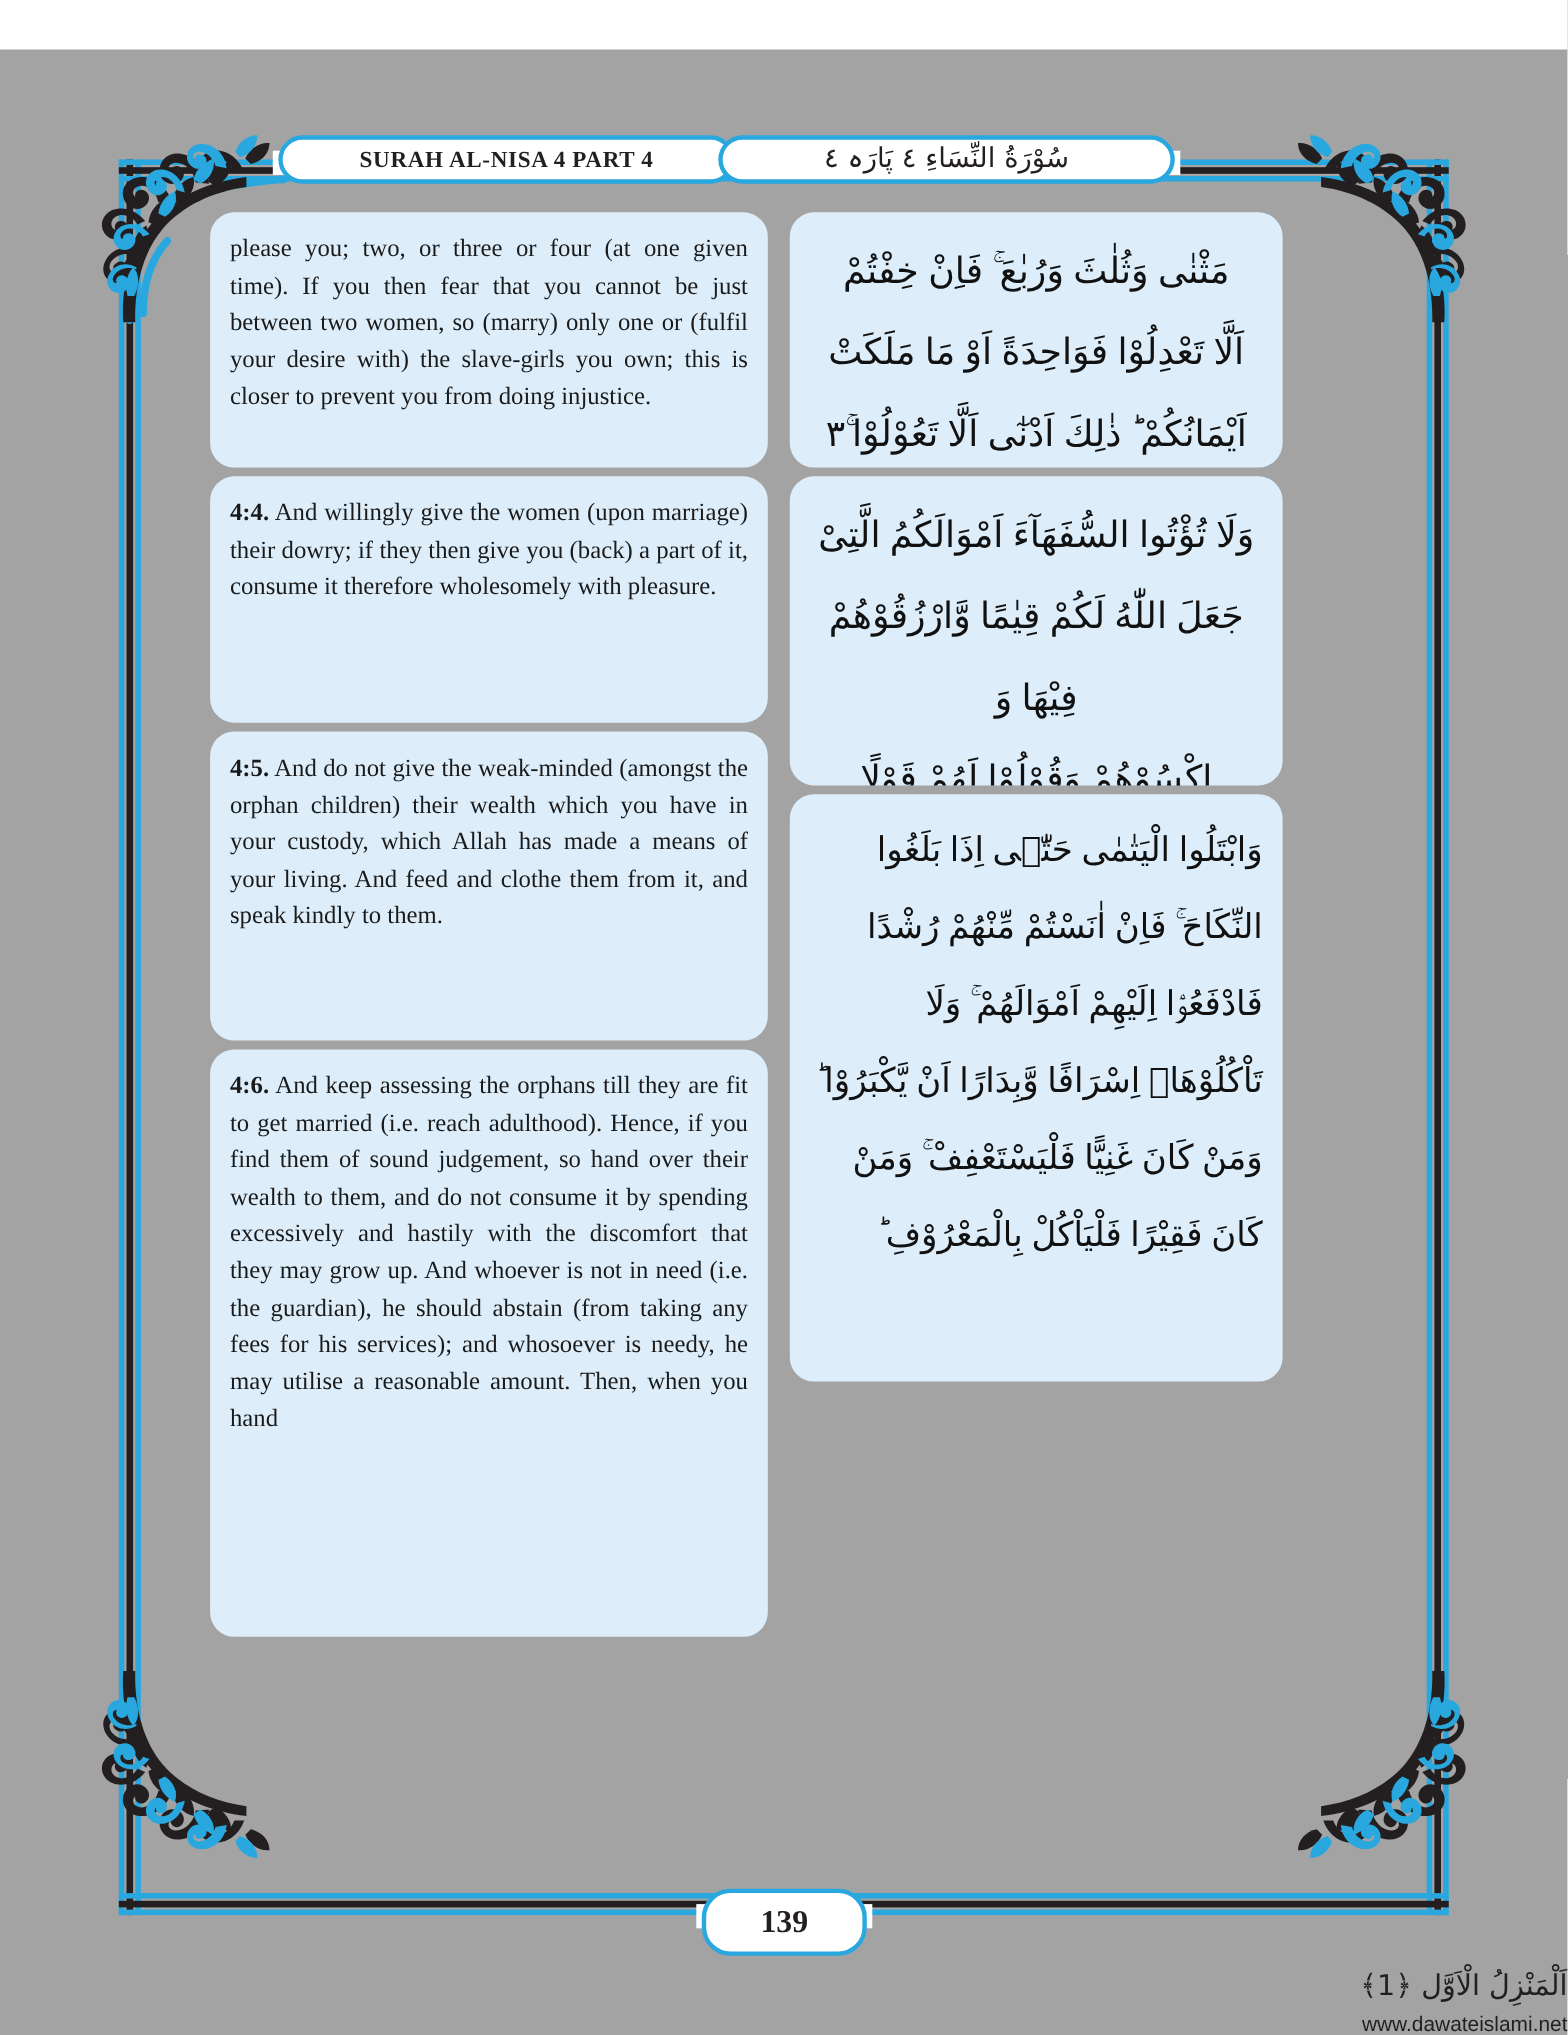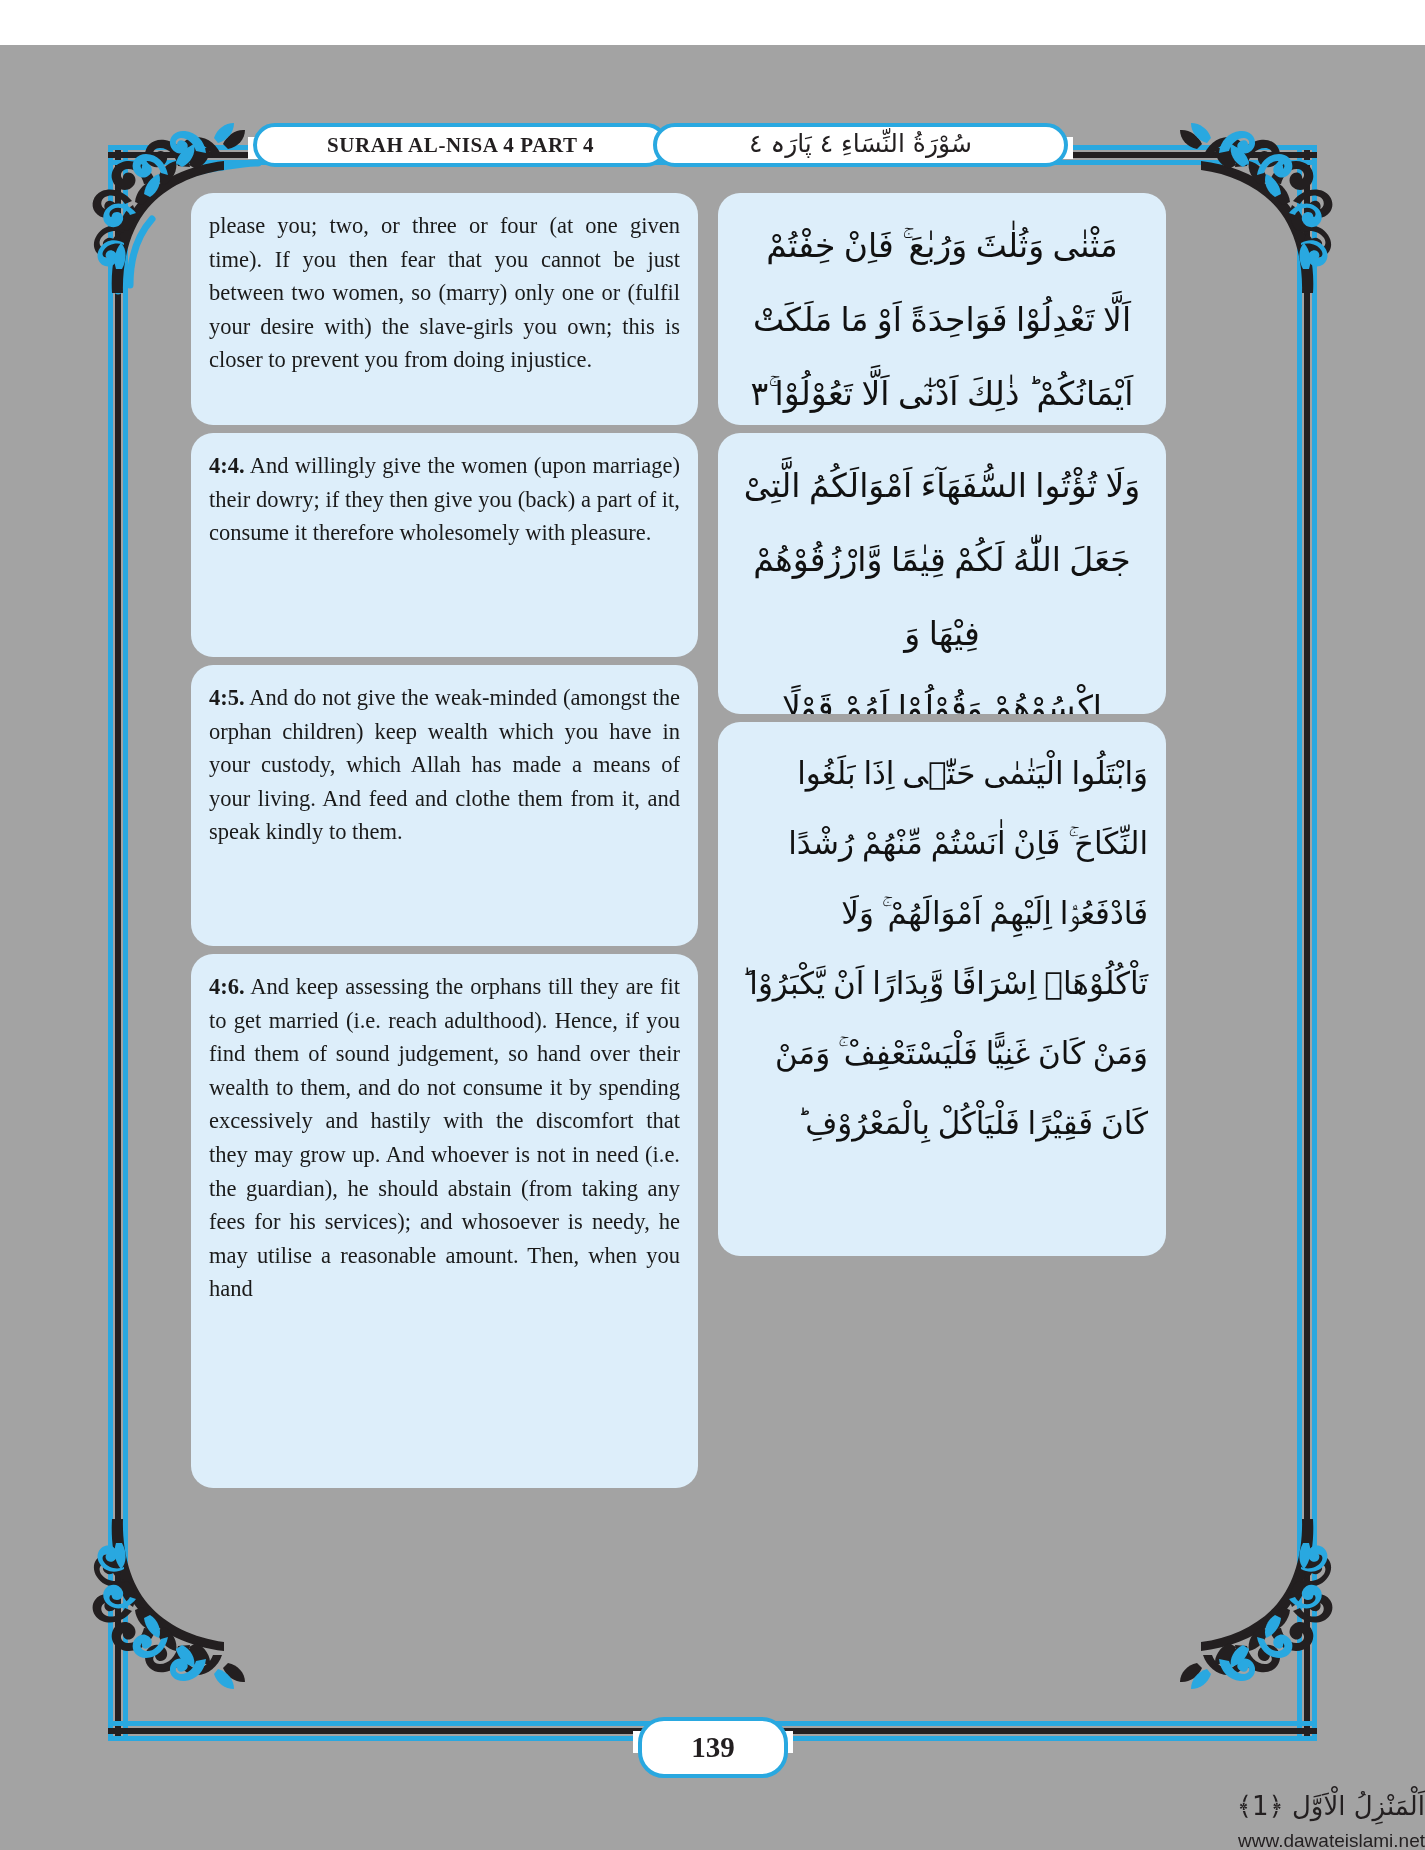--- a/index.html
+++ b/index.html
@@ -388,21 +388,21 @@
   <div class="content">
 
     <div class="col col-en">
       <div class="verse-box h1">
         <p class="en-text">please you; two, or three or four (at one given time). If you then fear that you cannot be just between two women, so (marry) only one or (fulfil your desire with) the slave-girls you own; this is closer to prevent you from doing injustice.</p>
       </div>
       <div class="verse-box h2">
         <p class="en-text"><span class="vnum">4:4.</span><span> And willingly give the women (upon marriage) their dowry; if they then give you (back) a part of it, consume it therefore wholesomely with pleasure.</span></p>
       </div>
       <div class="verse-box h3">
-        <p class="en-text"><span class="vnum">4:5.</span><span> And do not give the weak-minded (amongst the orphan children) keep wealth which you have in your custody, which Allah has made a means of your living. And feed and clothe them from it, and speak kindly to them.</span></p>
+        <p class="en-text"><span class="vnum">4:5.</span><span> And do not give the weak-minded (amongst the orphan children) their wealth which you have in your custody, which Allah has made a means of your living. And feed and clothe them from it, and speak kindly to them.</span></p>
       </div>
       <div class="verse-box h4">
         <p class="en-text last-justify"><span class="vnum">4:6.</span><span> And keep assessing the orphans till they are fit to get married (i.e. reach adulthood). Hence, if you find them of sound judgement, so hand over their wealth to them, and do not consume it by spending excessively and hastily with the discomfort that they may grow up. And whoever is not in need (i.e. the guardian), he should abstain (from taking any fees for his services); and whosoever is needy, he may utilise a reasonable amount. Then, when you hand</span></p>
       </div>
     </div>
 
     <div class="col-gap"></div>
 
     <div class="col col-ar">
       <div class="verse-box h1">

